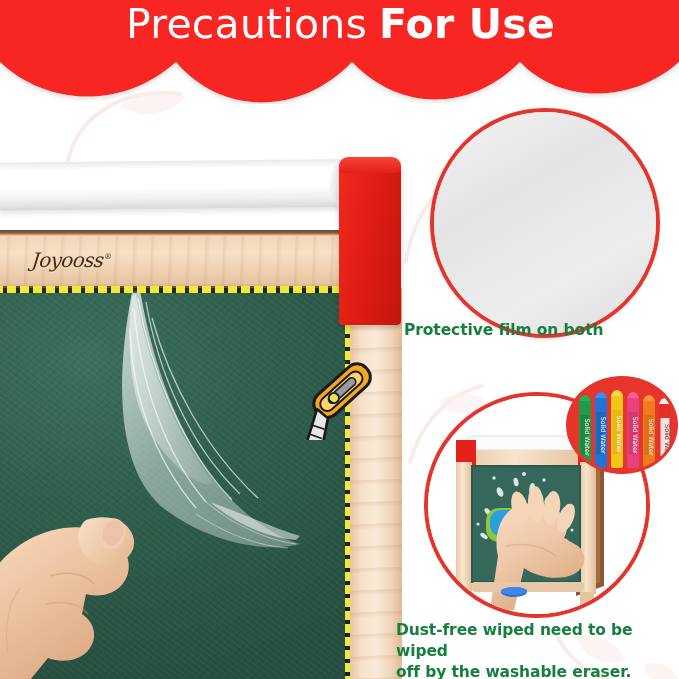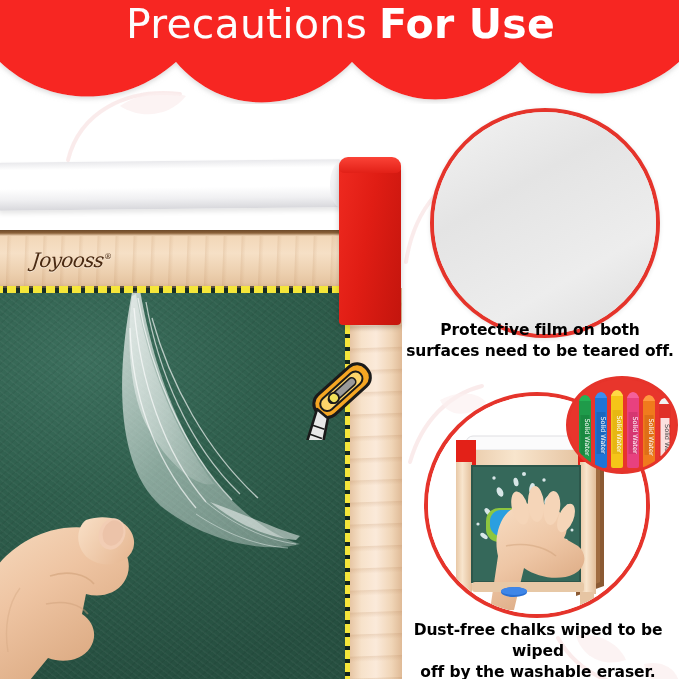--- a/index.html
+++ b/index.html
@@ -133,21 +133,21 @@
     position:absolute;left:424px;top:392px;width:218px;height:218px;border-radius:50%;
     border:4px solid #e5342b;overflow:hidden;background:#ffffff;
   }
   .chalk-bubble{
     position:absolute;left:566px;top:376px;width:106px;height:92px;border-radius:50%;
     border:3px solid #e5342b;overflow:hidden;background:#e8352c;
   }
 
   
   .cap-text{
-    position:absolute;text-align:center;color:#000000;
+    position:absolute;text-align:left;color:#15803d;
     font-family:"DejaVu Sans", sans-serif;
     font-weight:bold;font-size:15.5px;line-height:21px;letter-spacing:-.1px;
   }
   #caption1{left:404px;top:320px;width:272px;}
   #caption2{left:396px;top:620px;width:284px;}
 </style>
 </head>
 <body>
 
 <div id="stage">
@@ -328,21 +328,20 @@
       <path d="M96 118 C 110 122, 118 134, 114 148 C 106 160, 92 158, 86 146
                C 82 134, 86 122, 96 118 Z" fill="#ffffff" opacity=".45"></path>
       <g stroke="#ffffff" stroke-opacity=".7" fill="none" stroke-width="1.1">
         <path d="M90 124 C 100 132, 108 142, 110 152"></path>
         <path d="M98 120 C 106 130, 112 142, 112 150"></path>
       </g>
     </svg>
   </div>
   <div class="cap-text" id="caption1">
     <div>Protective film on both</div>
-    <div>surfaces need to be teared off.</div>
   </div>
 
   <div class="inset2">
     <svg viewBox="0 0 218 218" width="218" height="218">
       <defs>
         <linearGradient id="sk2" x1="0" y1="0" x2="0.5" y2="1">
           <stop offset="0%" stop-color="#f8dec4"></stop>
           <stop offset="55%" stop-color="#eec6a5"></stop>
           <stop offset="100%" stop-color="#dcaa83"></stop>
         </linearGradient>
@@ -448,17 +447,17 @@
           <rect x="0" y="6" width="12" height="68" rx="2" fill="#e03028"></rect>
           <path d="M0 8 C 2 0, 10 0, 12 8 Z" fill="#f2f2f2"></path>
           <rect x="1.5" y="22" width="9" height="38" fill="#ffffff" opacity=".85"></rect>
           <text x="6" y="42" fill="#444444" font-size="6.5" font-family="DejaVu Sans, sans-serif" text-anchor="middle" transform="rotate(90 6 42)">Solid Wa</text>
         </g>
       </g>
     </svg>
   </div>
 
   <div class="cap-text" id="caption2">
-    <div>Dust-free chalks wiped to be wiped</div>
+    <div>Dust-free wiped need to be wiped</div>
     <div>off by the washable eraser.</div>
   </div>
 
 </div>
 
 </body></html>

